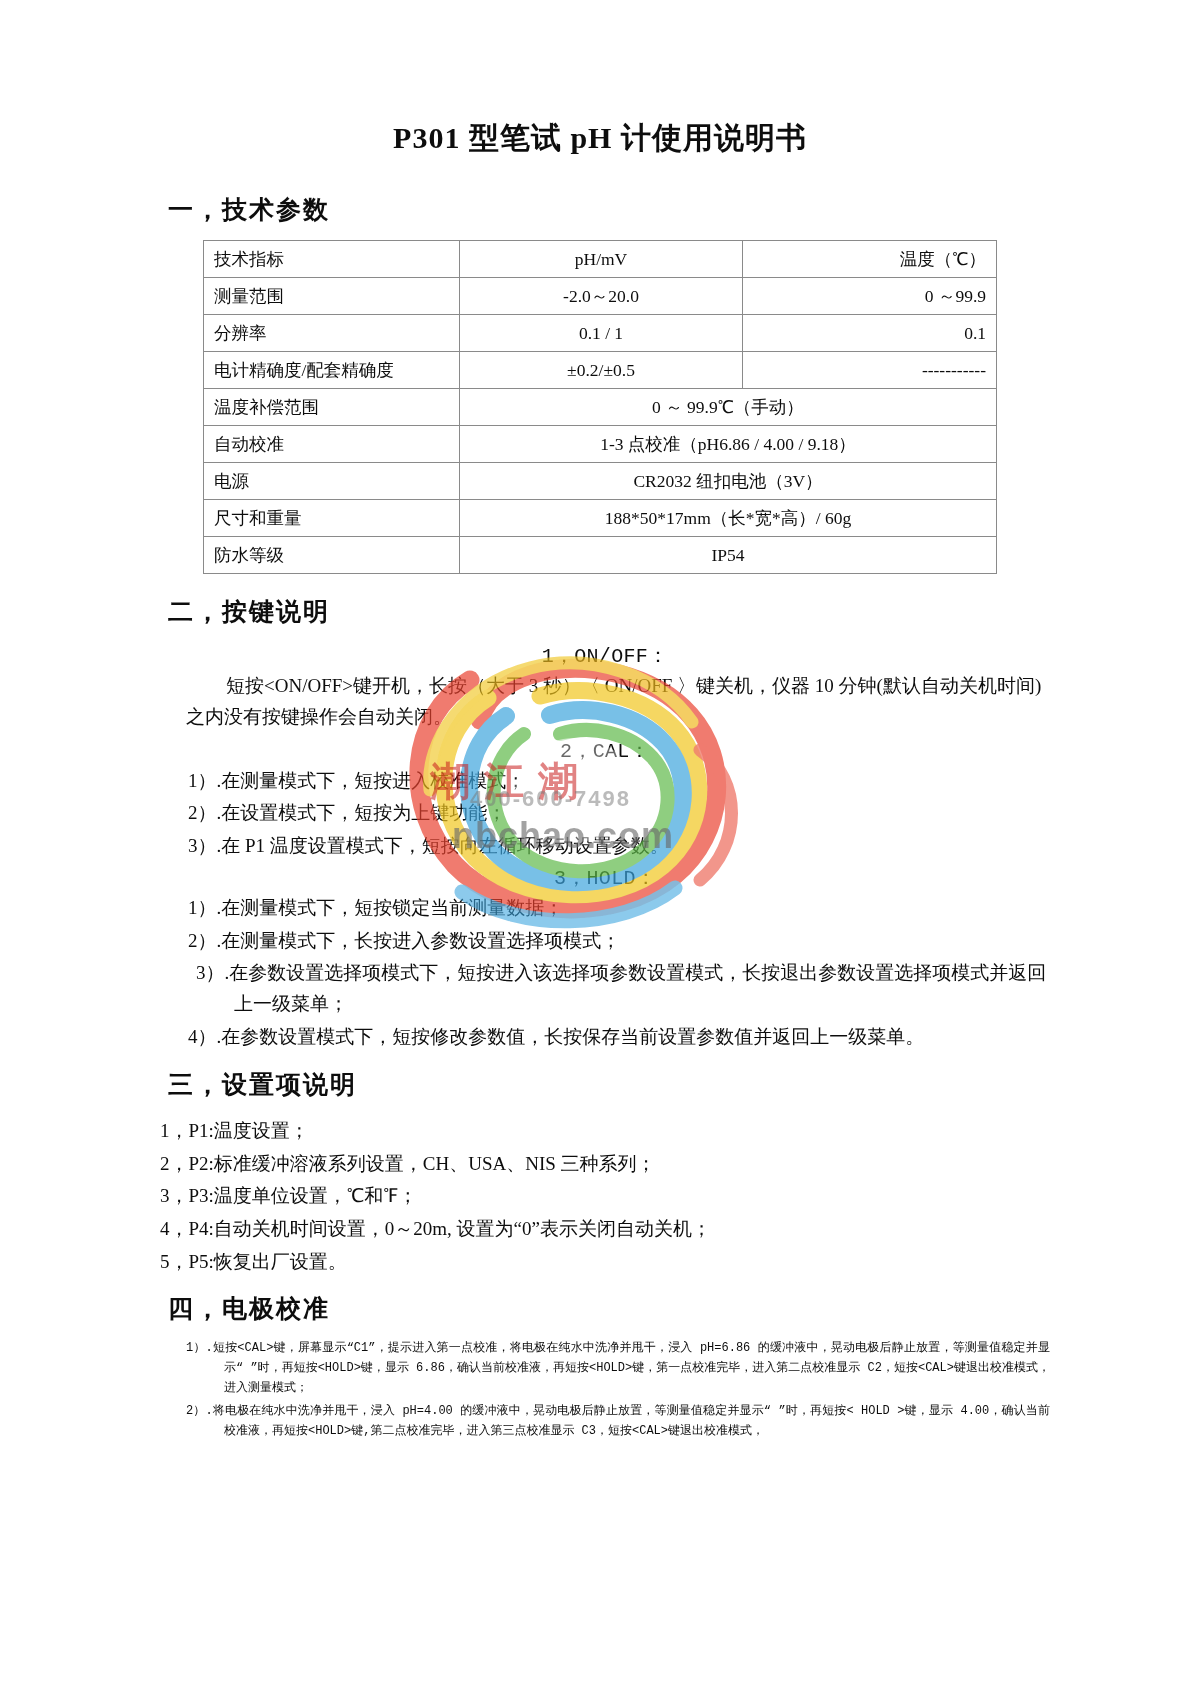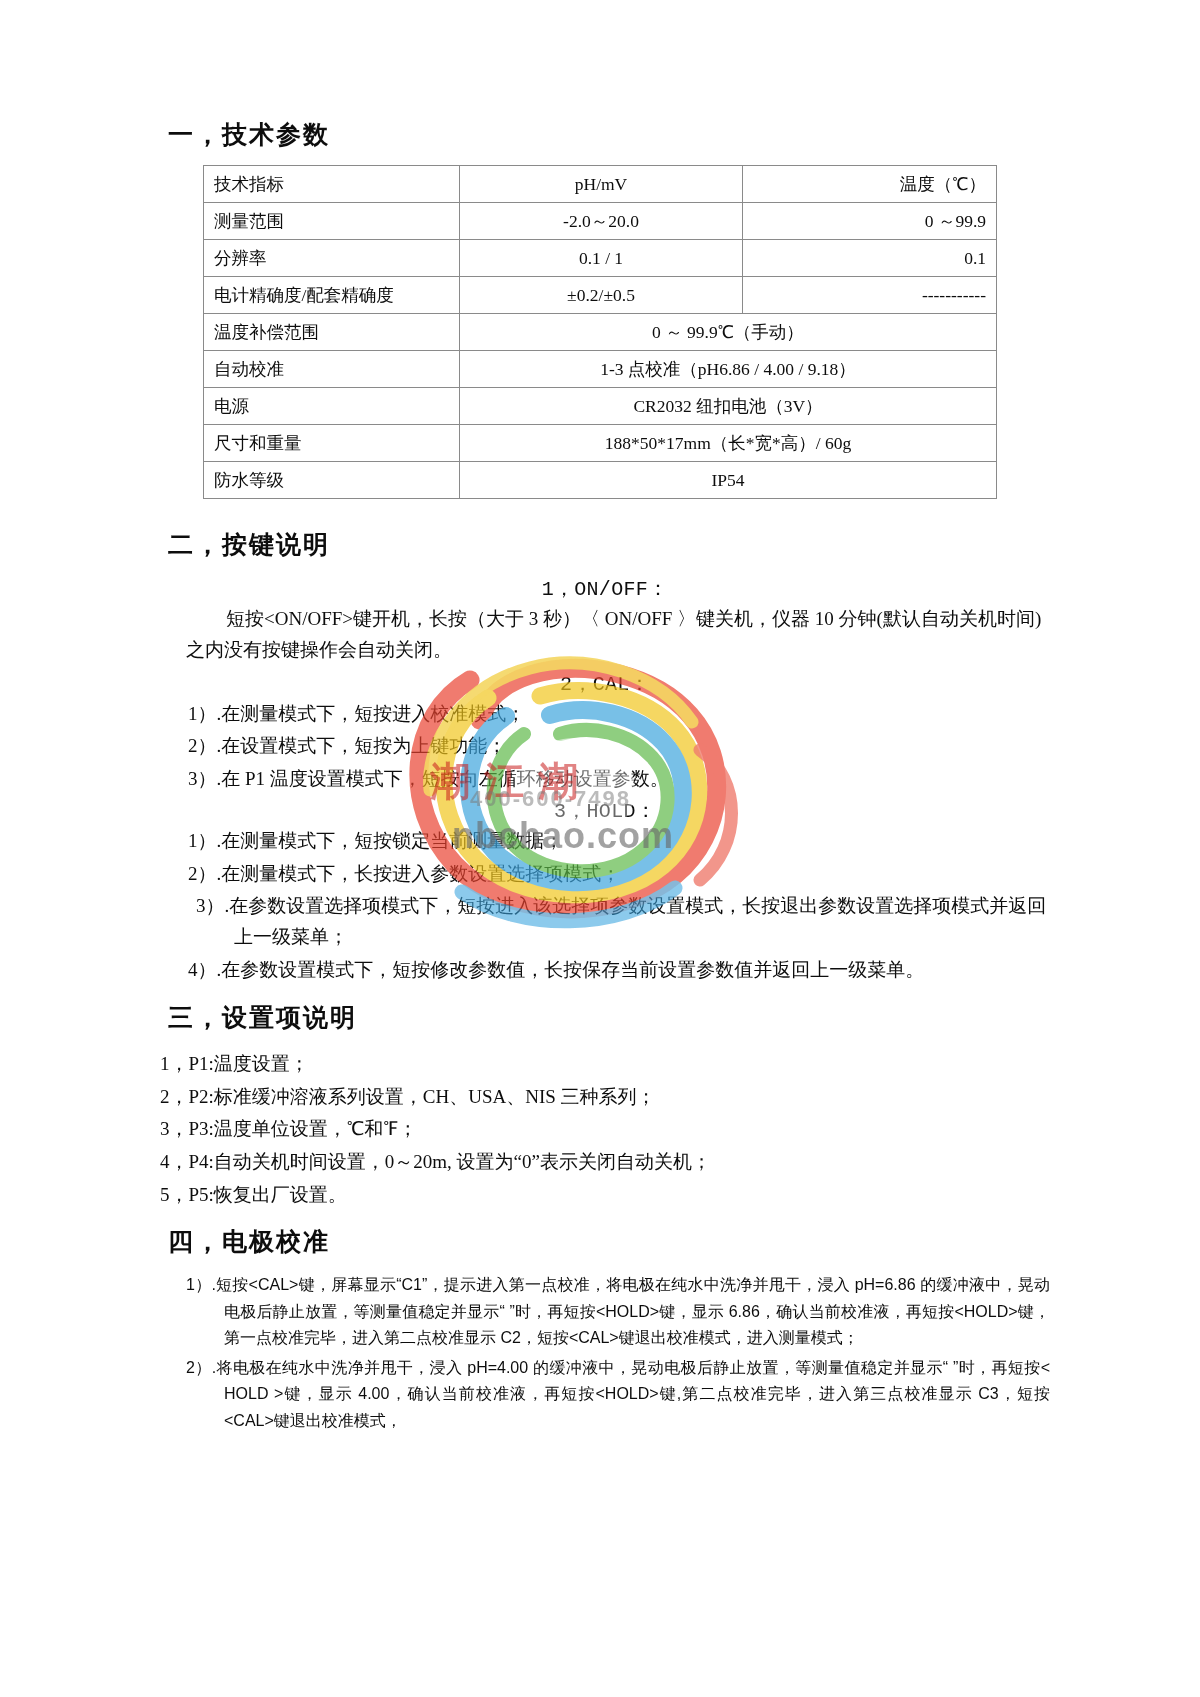--- a/index.html
+++ b/index.html
@@ -91,21 +91,21 @@
     font-size: 25px;
     font-weight: bold;
     margin: 0 0 14px 18px;
     letter-spacing: 2px;
     font-family: "Liberation Serif", serif;
   }
 
   
   .spec-table {
     border-collapse: collapse;
-    margin: 0 auto 22px auto;
+    margin: 0 auto 14px auto;
     width: 730px;
     table-layout: fixed;
     border-radius: 27px;
   }
   .spec-table td {
     border: 1px solid #8a8a8a;
     font-size: 17.5px;
     padding: 6px 10px;
     height: 19px;
     font-family: "Liberation Serif", serif;
@@ -144,26 +144,26 @@
     padding-left: 84px;
     text-indent: -38px;
   }
   .list-item {
     font-size: 19px;
     line-height: 1.68;
     margin: 0 0 1px 10px;
     font-family: "Liberation Serif", serif;
   }
   .cal-item {
-    font-size: 16px;
+    font-size: 12px;
     line-height: 1.66;
     margin: 0 0 3px 0;
     padding-left: 74px;
     text-indent: -38px;
-    font-family: Liberation Sans, sans-serif;
+    font-family: Liberation Mono, monospace;
     text-align: justify;
   }
   .blk-gap { height: 13px; }
   .blk-gap-sm { height: 7px; }
   .content { position: relative; z-index: 2; }
 </style>
 </head>
 <body>
 
 <div class="page">
@@ -179,20 +179,21 @@
       <path d="M330,110 C372,140 372,205 330,240" fill="none" stroke="#e8412e" stroke-width="13" stroke-linecap="round" opacity="0.8"></path>
       <ellipse cx="205" cy="150" rx="60" ry="52" fill="#ffffff" opacity="0.55"></ellipse>
     </g>
   </svg>
   <div class="wm-text-cn">潮江潮</div>
   <div class="wm-text-dom">nbchao.com</div>
   <div class="wm-text-phone">400-600-7498</div>
 
   <div class="content">
 
+    <h1 class="doc-title">P301 型笔试 pH 计使用说明书</h1>
 
     <h2 class="section-h">一，技术参数</h2>
 
     <table class="spec-table">
       <tbody>
         <tr>
           <td class="c-label">技术指标</td>
           <td class="c-mid">pH/mV</td>
           <td class="c-right">温度（℃）</td>
         </tr>

